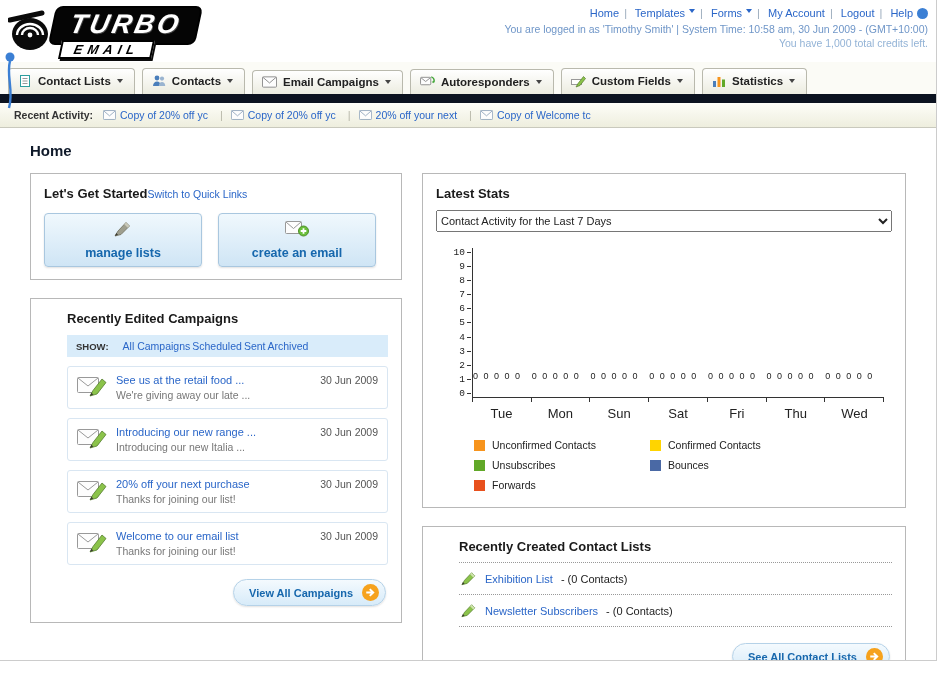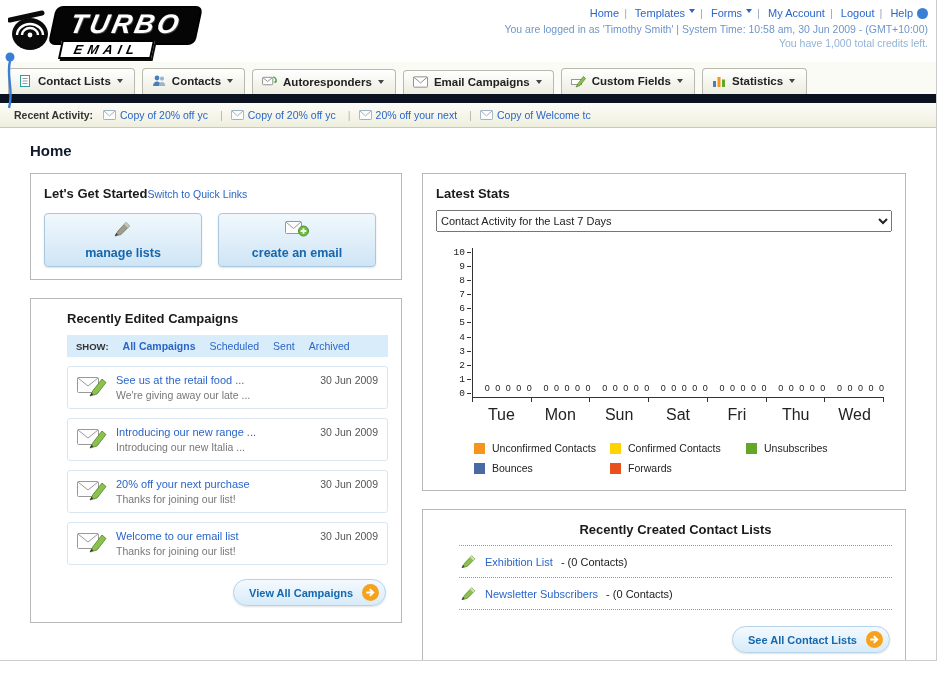--- a/index.html
+++ b/index.html
@@ -73,24 +73,24 @@
   .gs-head { display:flex; justify-content:flex-start; align-items:center; }
   .gs-link { font-size:10.5px; }
   .gs-buttons { display:flex; gap:16px; margin-top:12px; }
   .btn-big {
     display:inline-flex; align-items:center; gap:9px; padding:6px 16px; min-width:158px; justify-content:center;
     border:1px solid #a9c7df; border-radius:4px; background:linear-gradient(#f0f8fd,#cfe5f5);
     font-weight:bold; font-size:12.5px; color:#1667ad; cursor:pointer; box-shadow:0 1px 2px rgba(0,0,0,0.12);flex-direction:column;
   }
 
   
-  .filter-bar { display:flex; align-items:center; gap:14px; background:#d9ecfa; padding:5px 9px; margin-top:9px; }
+  .filter-bar { display:flex; align-items:center; gap:2px; background:#d9ecfa; padding:5px 9px; margin-top:9px; }
   .show-label { font-weight:bold; font-size:9.5px; color:#333; }
   .filter-link { font-size:10.5px; }
-  .filter-link.active { font-weight:bold; }
+  .filter-link.active { font-weight:normal;margin-left:12px; }
   .campaign-row {
     display:flex; align-items:flex-start; gap:9px; border:1px solid #d9e6f2; border-radius:3px;
     background:#fff; padding:7px 9px; margin-top:9px;
   }
   .campaign-text { flex:1; min-width:0; }
   .c-title { font-size:11px; display:block; }
   .c-sub { color:#777; font-size:10.5px; margin-top:3px; }
   .c-date { color:#555; font-size:10.5px; white-space:nowrap; }
   .view-all-row { text-align:right; margin:14px 2px 4px 0; }
   .btn-pill {
@@ -101,32 +101,32 @@
 
   
   .stats-select { width:100%; margin-top:9px; height:22px; font-size:11px; font-family:"Liberation Sans",sans-serif; color:#222; }
   .chart { display:grid; grid-template-columns:36px 1fr; margin:16px 8px 4px 0; }
   .y-axis { display:flex; flex-direction:column; justify-content:space-between; height:150px; padding-right:1px; }
   .ytick { display:flex; align-items:center; justify-content:flex-end; gap:2px; height:9px; font-size:9.5px; color:#222;font-family:Liberation Mono, monospace; }
   .ytick i { width:4px; height:1px; background:#333; display:inline-block; }
   .plot { height:150px; border-left:1px solid #333; border-bottom:1px solid #333; }
   .plot-groups { height:100%; display:flex; }
   .group { flex:1; position:relative; }
-  .zeros { position:absolute; bottom:4px; width:100%; text-align:right; font-size:9px; color:#222; word-spacing:3px; }
+  .zeros { position:absolute; bottom:16px; width:100%; text-align:left; font-size:9px; color:#222; word-spacing:3px; }
   .x-ticks { display:flex; height:4px; border-left:1px solid #333; }
   .x-ticks div { flex:1; border-right:1px solid #333; }
   .x-labels { display:flex; padding-top:4px; }
-  .x-labels div { flex:1; text-align:center; font-size:16px; color:#222; }
+  .x-labels div { flex:1; text-align:center; font-size:13px; color:#222; }
   .legend { display:flex; flex-wrap:wrap; padding-left:38px; margin-top:14px; }
-  .legend-item { display:flex; align-items:center; gap:7px; width:136px; margin:4px 0; }
+  .legend-item { display:flex; align-items:center; gap:7px; width:176px; margin:4px 0; }
   .swatch { width:11px; height:11px; display:inline-block; flex:none; }
   .legend-label { font-size:10.5px; color:#222; }
 
   
-  .cl-title { border-bottom:1px dotted #999; padding-bottom:8px;text-align:center; }
+  .cl-title { border-bottom:1px dotted #999; padding-bottom:8px; }
   .contact-row { display:flex; align-items:center; gap:8px; padding:8px 2px; border-bottom:1px dotted #999; }
   .contact-row a { font-size:11px; }
   .c-suffix { font-size:11px; color:#222; }
   .see-all-row { text-align:right; margin:16px 2px 4px 0; }
 </style>
 </head>
 <body>
 
 <div class="app">
 
@@ -179,35 +179,35 @@
       <svg width="14" height="14" viewBox="0 0 14 14">
           <circle cx="5" cy="4" r="2.4" fill="#4a7ebb"></circle>
           <path d="M1 12c0-3 2-4.5 4-4.5s4 1.5 4 4.5z" fill="#4a7ebb"></path>
           <circle cx="10" cy="4.6" r="2.1" fill="#9ab4d0"></circle>
           <path d="M6.8 12c0-2.6 1.5-4 3.2-4s3.2 1.4 3.2 4z" fill="#9ab4d0"></path>
         </svg>
       <span class="tab-label">Contacts</span>
       <span class="tri"></span>
     </div>
     <div class="nav-tab">
+      <svg width="15" height="12" viewBox="0 0 16 12">
+          <rect x="0.5" y="0.5" width="15" height="11" rx="1" fill="#fdfdfd" stroke="#8a8a8a"></rect>
+          <path d="M1 1 L8 7 L15 1" fill="none" stroke="#8a8a8a"></path>
+        </svg>
+      <span class="tab-label">Email Campaigns</span>
+      <span class="tri"></span>
+    </div>
+    <div class="nav-tab">
       <svg width="15" height="13" viewBox="0 0 16 14">
           <rect x="0.5" y="2.5" width="11" height="8" rx="1" fill="#fdfdfd" stroke="#8a8a8a"></rect>
           <path d="M1 3 L6 7 L11 3" fill="none" stroke="#8a8a8a"></path>
           <path d="M12 2a4 4 0 0 1 2.5 6" fill="none" stroke="#3fa535" stroke-width="1.6"></path>
           <path d="M15.5 6.5 L14.3 9 L12.5 7.2 Z" fill="#3fa535"></path>
         </svg>
       <span class="tab-label">Autoresponders</span>
-      <span class="tri"></span>
-    </div>
-    <div class="nav-tab">
-      <svg width="15" height="12" viewBox="0 0 16 12">
-          <rect x="0.5" y="0.5" width="15" height="11" rx="1" fill="#fdfdfd" stroke="#8a8a8a"></rect>
-          <path d="M1 1 L8 7 L15 1" fill="none" stroke="#8a8a8a"></path>
-        </svg>
-      <span class="tab-label">Email Campaigns</span>
       <span class="tri"></span>
     </div>
     <div class="nav-tab">
       <svg width="15" height="14" viewBox="0 0 15 14">
           <rect x="0.5" y="5.5" width="10" height="5" fill="#fff" stroke="#999"></rect>
           <path d="M5 13 L7 9.5 L12.5 2.5 L14.5 4.5 L9 11.5 Z" fill="#8bc34a" stroke="#567d2e" stroke-width="0.7"></path>
         </svg>
       <span class="tab-label">Custom Fields</span>
       <span class="tri"></span>
     </div>

